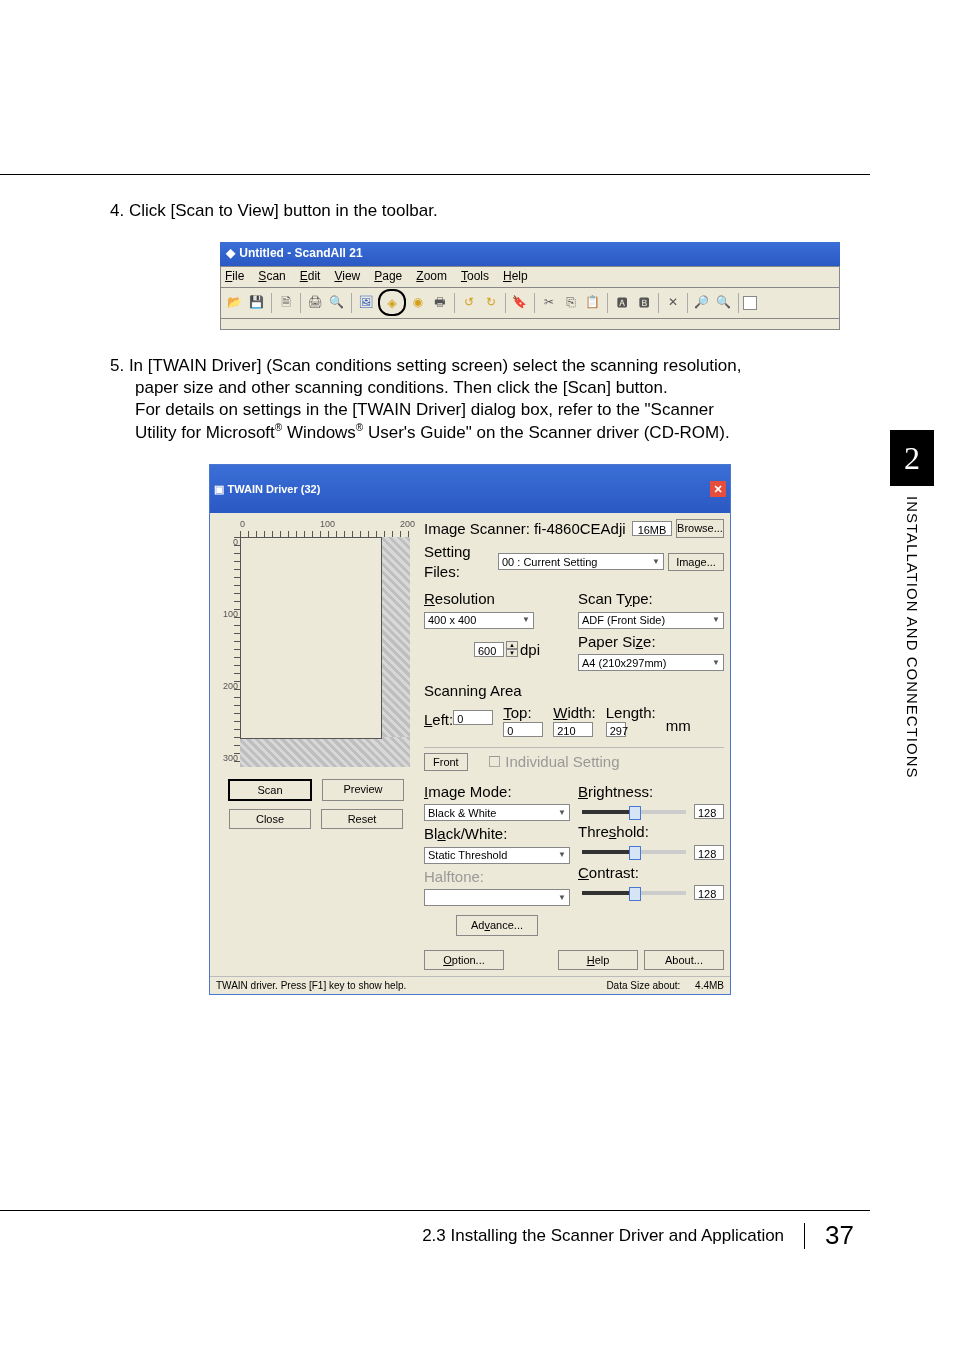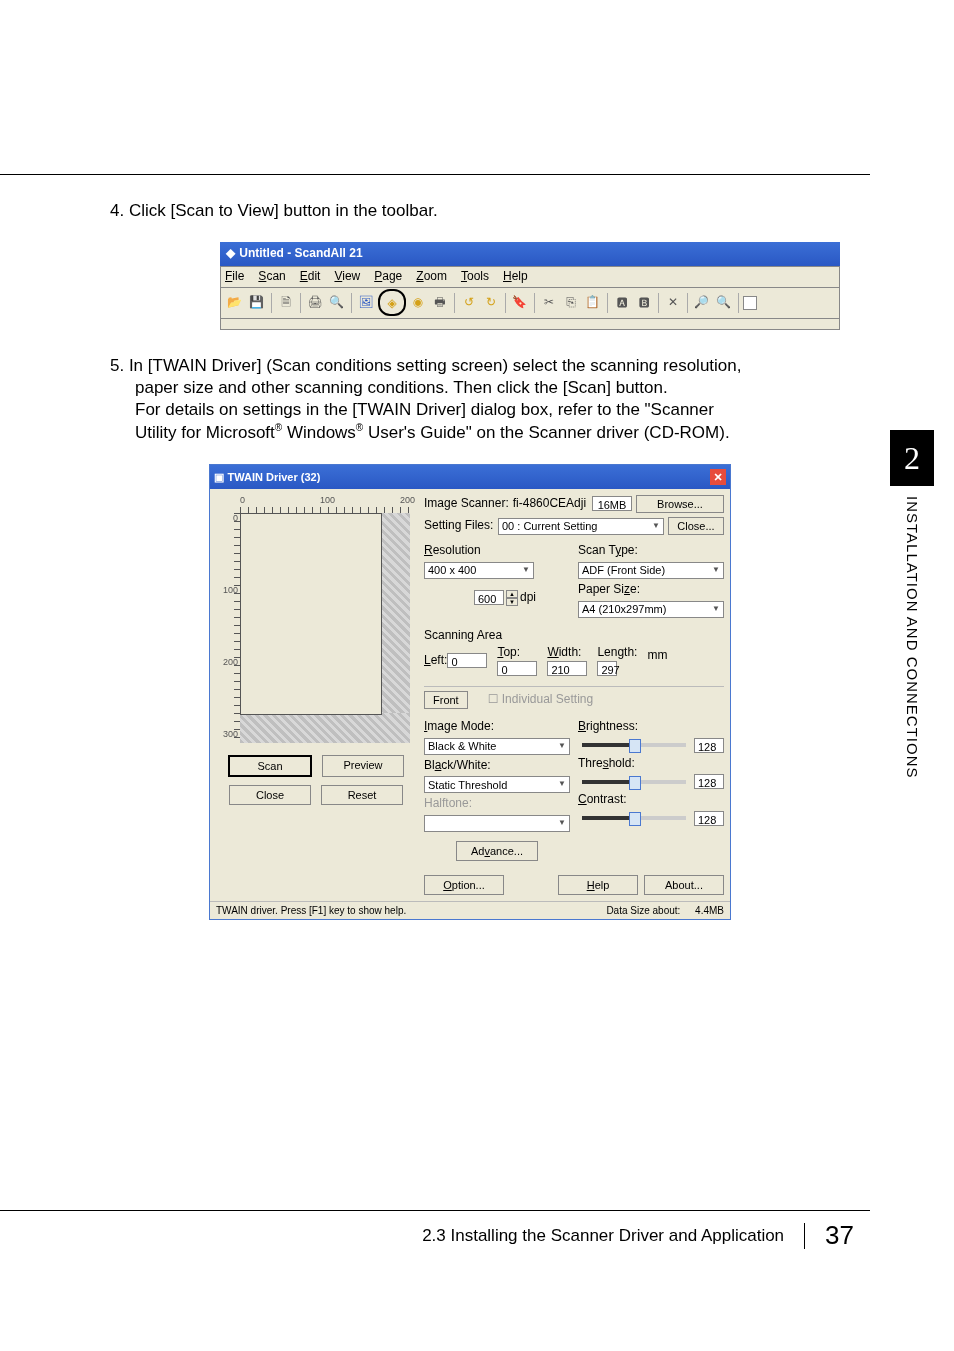--- a/index.html
+++ b/index.html
@@ -114,21 +114,21 @@
     font-family: Tahoma, sans-serif;
     color:#000;
     background:#ece9d8;
   }
   .dlg-title {
     height:18px;
     background: linear-gradient(#3b6fd6,#2a58c4);
     color:#fff;
     font-size:11px;
     font-weight:bold;
-    padding:3px 4px;
+    padding:15px 4px;
     display:flex;
     align-items:center;
     justify-content:space-between;
   }
   .dlg-close {
     width:16px;height:16px;
     background:#e74c3c;
     color:#fff;
     display:flex;
     align-items:center;
@@ -244,21 +244,21 @@
     flex:1;
     display:flex;
     flex-direction:column;
     gap:4px;
   }
   .row {
     display:flex;
     align-items:center;
     gap:4px;
   }
-  .label { font-size:12px; }
+  .label { font-size:15px; }
   .input-flat {
     background:#fff;
     border:1px solid #888;
     padding:1px 3px;
     font-size:11px;
     height:15px;
     box-sizing:border-box;
   }
   .select {
     background:#fff;
@@ -518,29 +518,29 @@
               <div class="btn wide">Reset</div>
             </div>
           </div>
         </div>
 
         <div class="settings-pane">
           <div class="row">
             <span class="label">Image Scanner:</span>
             <span class="label" style="flex:1">fi-4860CEAdji</span>
             <div class="input-flat" style="width:40px;text-align:center">16MB</div>
-            <div class="btn" style="min-width:46px;padding:1px 20px">Browse...</div>
+            <div class="btn" style="min-width:46px;padding:1px 0">Browse...</div>
           </div>
           <div class="row">
             <span class="label" style="width:70px">Setting Files:</span>
             <div class="select" style="flex:1">
               <span>00 : Current Setting</span>
                 <span class="arrow">▼</span>
             </div>
-            <div class="btn" style="min-width:46px;padding:1px 4px">Close...</div>
+            <div class="btn" style="min-width:46px;padding:1px 4px">Image...</div>
           </div>
 
           <div class="two-col" style="margin-top:4px">
             <div class="col">
               <span class="label"><u>R</u>esolution</span>
               <div class="select" style="width:110px">
                 <span>400 x 400</span>
                   <span class="arrow">▼</span>
               </div>
               <div class="spin-row" style="margin-left:50px;margin-top:8px">
@@ -578,21 +578,21 @@
                 <div class="input-flat" style="width:40px">0</div>
               </div>
               <div style="display:flex;flex-direction:column">
                 <span class="label"><u>W</u>idth:</span>
                 <div class="input-flat" style="width:40px">210</div>
               </div>
               <div style="display:flex;flex-direction:column">
                 <span class="label">Length:</span>
                 <div class="input-flat" style="width:20px">297</div>
               </div>
-              <span class="label" style="align-self:flex-end;margin-bottom:12px">mm</span>
+              <span class="label" style="align-self:flex-end;margin-bottom:2px">mm</span>
             </div>
           </div>
 
           <div class="front-tab">
             <div class="tab-btn">Front</div>
             <span class="label disabled">☐ <span>Individual Setting</span></span>
           </div>
 
           <div class="two-col" style="margin-top:6px">
             <div class="col">

